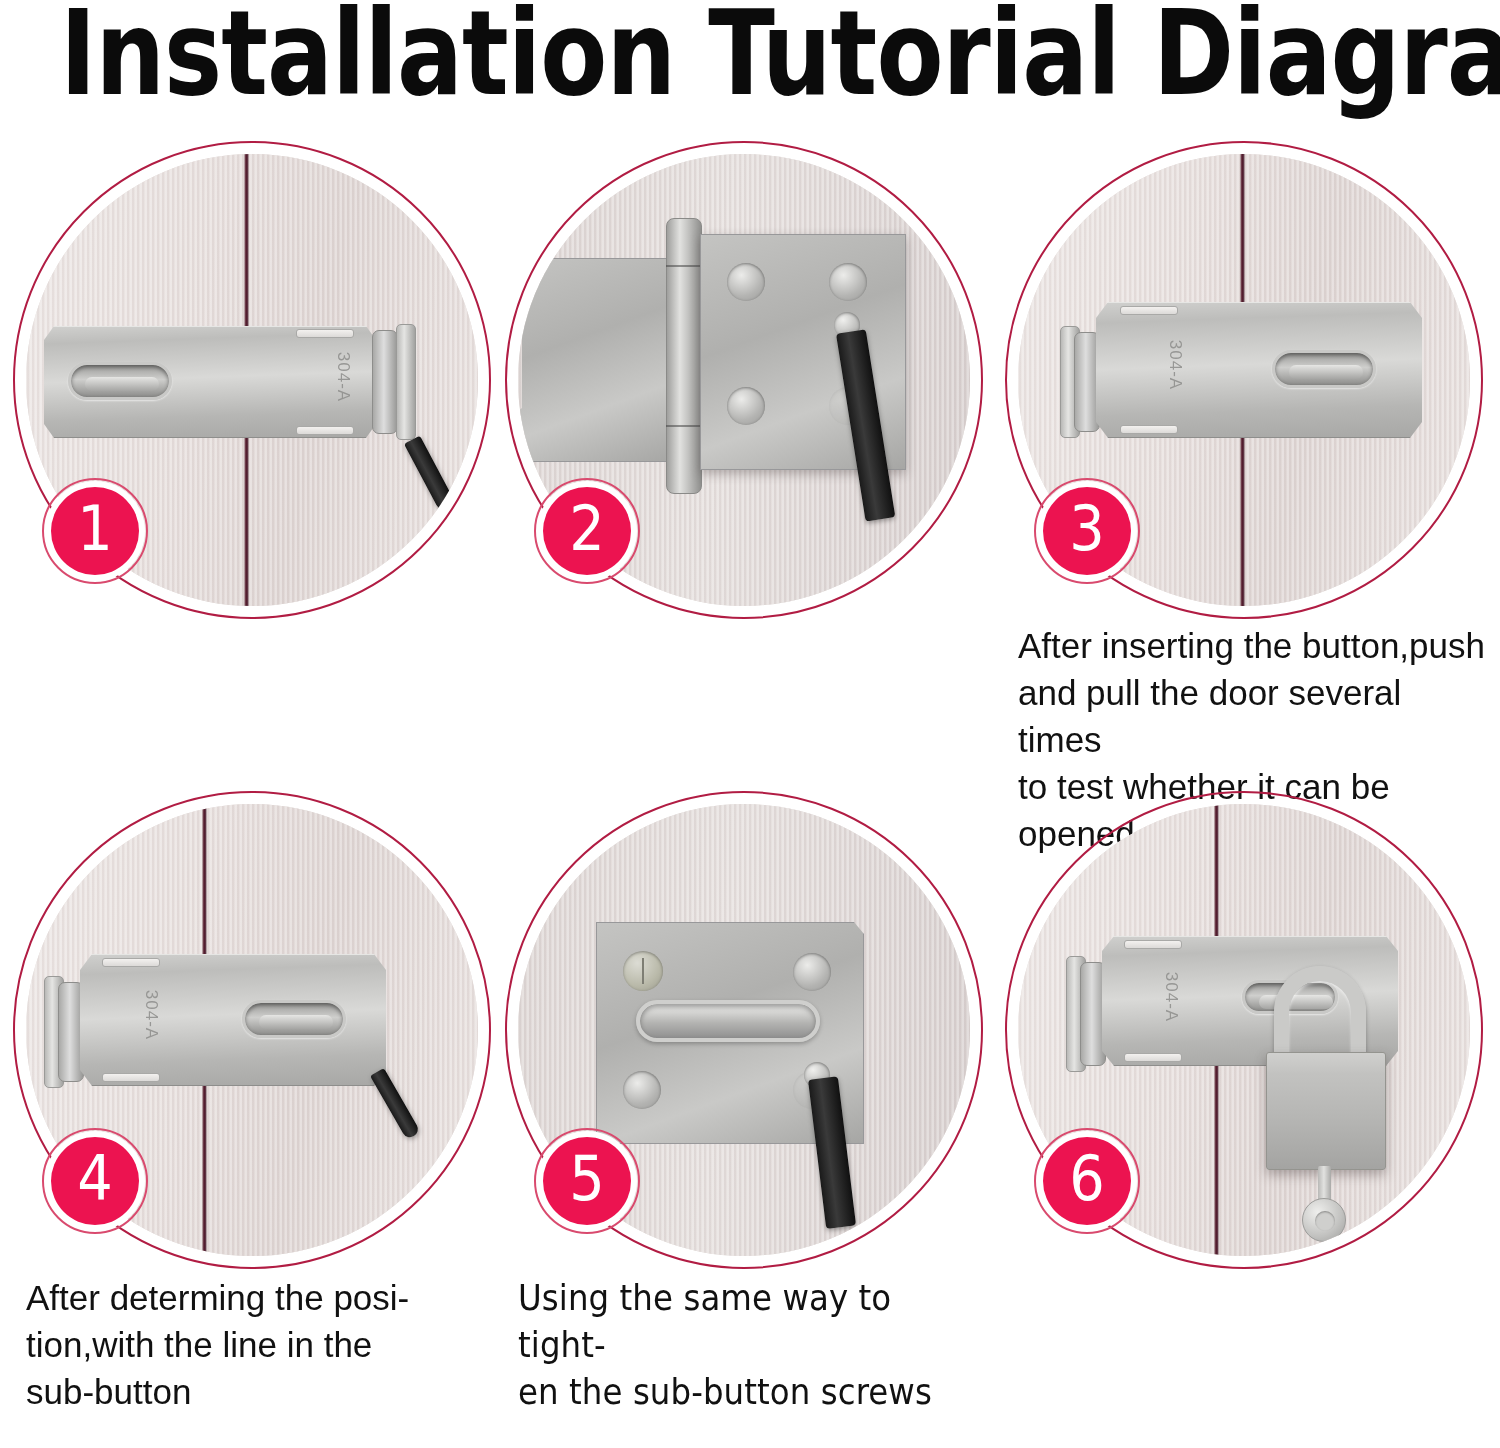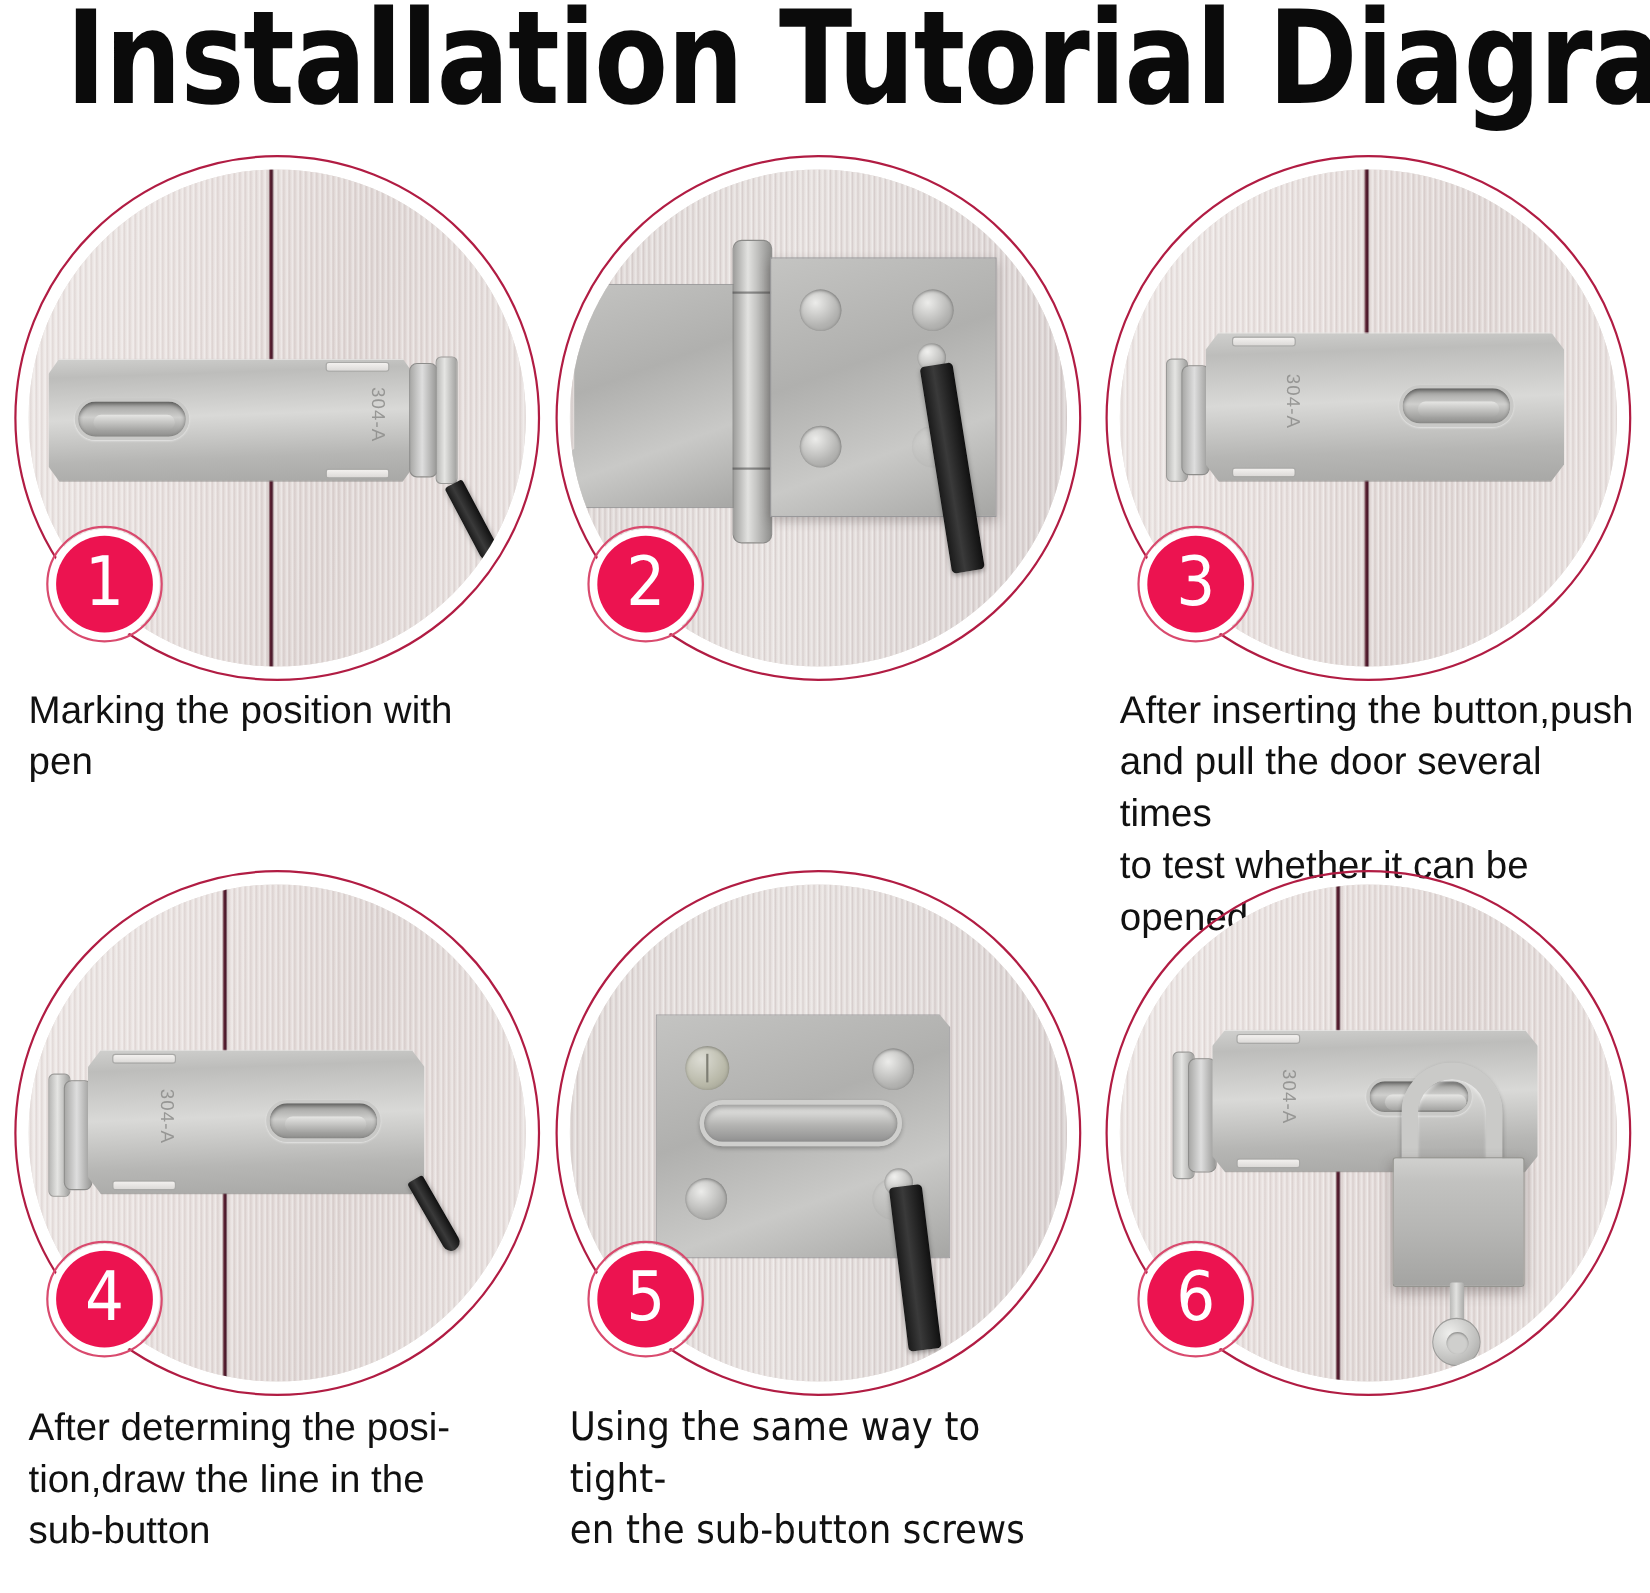--- a/index.html
+++ b/index.html
@@ -320,22 +320,20 @@
           <div class="hinge" style="left:370px; top:170px; height:116px;"></div>
           <div class="driver" style="left:378px; top:290px; width:18px; height:78px; transform: rotate(-28deg); transform-origin: top left; border-radius:3px 3px 9px 9px;"></div>
         </div>
         <div class="badge">
           <div class="badge-ring"></div>
           <div class="badge-disc">
             <span class="badge-num">1</span>
           </div>
         </div>
       </div>
-      <div class="caption">Marking the position with
-pen</div>
     </div>
 
     <div class="cell">
       <div class="photo-wrap">
         <div class="ring-outer"></div>
         <div class="photo">
           <div class="wood dim"></div>
 
           <div class="plate" style="left:-10px; top:104px; width:166px; height:204px; clip-path: polygon(0 0, 166px 0, 166px 204px, 0 204px, 0 160px, 14px 150px, 14px 56px, 0 46px);"></div>
 
@@ -408,21 +406,21 @@
           <div class="driver" style="left:344px; top:272px; width:16px; height:74px; transform: rotate(-30deg); transform-origin: top left; border-radius:3px 3px 8px 8px;"></div>
         </div>
         <div class="badge">
           <div class="badge-ring"></div>
           <div class="badge-disc">
             <span class="badge-num">4</span>
           </div>
         </div>
       </div>
       <div class="caption">After determing the posi-
-tion,draw the line in the
+tion,with the line in the
 sub-button</div>
     </div>
 
     <div class="cell row2">
       <div class="photo-wrap">
         <div class="ring-outer"></div>
         <div class="photo">
           <div class="wood dim"></div>
 
           <div class="plate" style="left:78px; top:118px; width:268px; height:222px; clip-path: polygon(0 0, 258px 0, 268px 12px, 268px 222px, 0 222px);">

